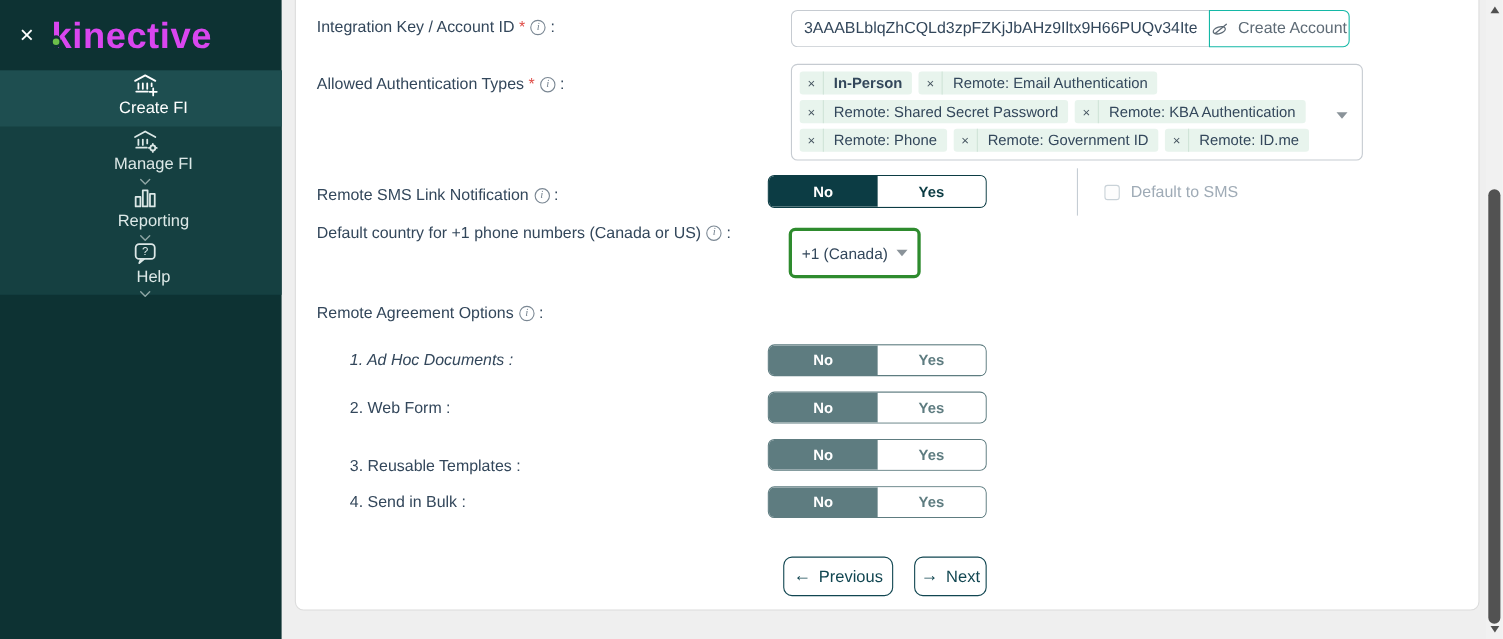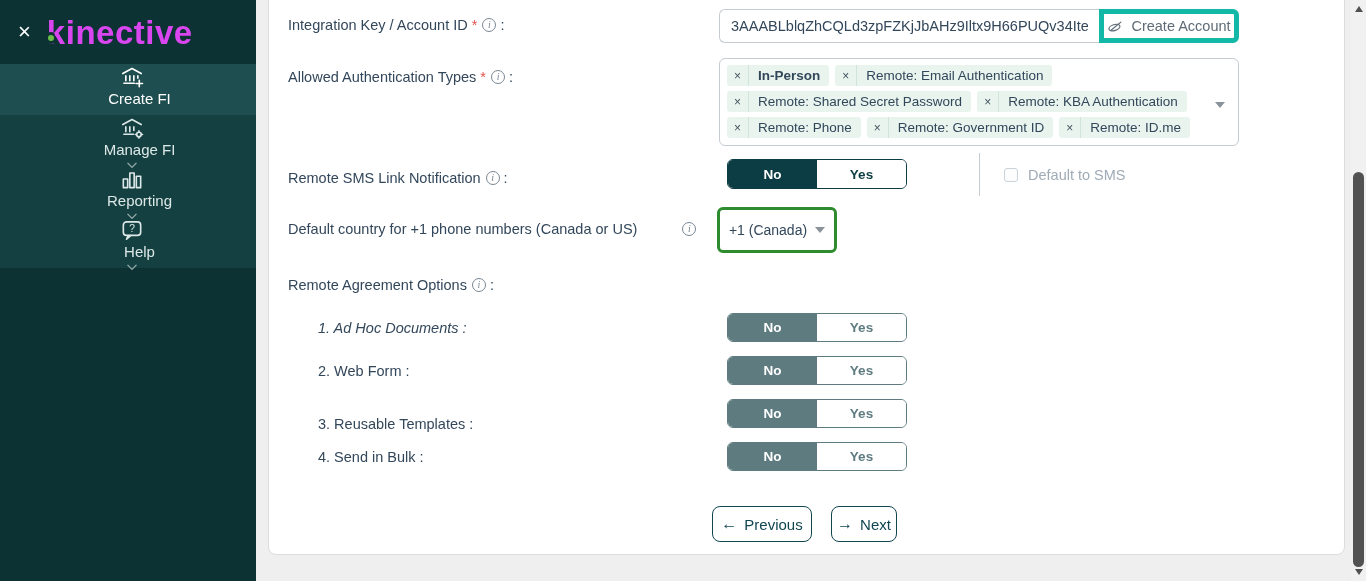--- a/index.html
+++ b/index.html
@@ -24,33 +24,33 @@
   .card { position:absolute; left:268px; top:-10px; width:1077px; height:565px; background:#ffffff; border:1px solid #dcdcdc; border-radius:8px; z-index:1; }
   .f-label { position:absolute; font-size:14.5px; color:#33475b; display:flex; align-items:center; white-space:nowrap; }
   .f-label .req { color:#e0524d; margin-left:4px; }
   .f-label .colon { margin-left:4px; }
   .info { display:inline-flex; align-items:center; justify-content:center; width:14px; height:14px; border:1px solid #7a8793; border-radius:50%; margin-left:5px; color:#7a8793; cursor:pointer; flex:none; }
   .info-i { font-style:italic; font-family:"Liberation Serif", serif; font-size:10px; line-height:1; }
 
   
   .input-group { position:absolute; left:450px; top:18px; display:flex; }
   .key-input { width:380px; height:34px; border:1px solid #c6cbd1; border-right:none; border-radius:6px 0 0 6px; padding:0 11px; font-size:14.5px; color:#33475b; font-family:"Liberation Sans",sans-serif; outline:none; overflow:hidden; white-space:nowrap; }
-  .create-btn { width:140px; height:34px; border:5px solid #14b8a6; border-radius:0 6px 6px 0; background:#ffffff; color:#5e6b76; font-size:14.5px; display:flex; align-items:center; justify-content:center; gap:7px; cursor:pointer; font-family:"Liberation Sans",sans-serif; }
+  .create-btn { width:128px; height:34px; border:1px solid #14b8a6; border-radius:0 6px 6px 0; background:#ffffff; color:#5e6b76; font-size:14.5px; display:flex; align-items:center; justify-content:center; gap:7px; cursor:pointer; font-family:"Liberation Sans",sans-serif; }
 
   
   .multiselect { position:absolute; left:450px; top:67px; width:520px; height:88px; border:1px solid #c6cbd1; border-radius:6px; background:#fff; padding:6px 30px 6px 7px; cursor:pointer; }
   .tag-row { display:flex; gap:6px; margin-bottom:5px; }
   .tag { display:inline-flex; align-items:center; height:21px; background:#e8f4ed; border-radius:3px; font-size:13.5px; color:#33475b; white-space:nowrap; }
   .tag-x { border:none; background:none; padding:0 7px; font-size:12px; color:#44535f; border-right:1px solid #d0e4d8; height:100%; cursor:pointer; font-family:"Liberation Sans",sans-serif; }
   .tag-label { padding:0 9px; }
   .tag-label.bold { font-weight:700; }
   .ms-caret { position:absolute; right:13px; top:43px; width:0; height:0; border-left:5px solid transparent; border-right:5px solid transparent; border-top:6px solid #8a9399; }
 
   
-  .toggle { position:absolute; left:458px; width:180px; display:flex; border-radius:6px; overflow:hidden; cursor:pointer; }
+  .toggle { position:absolute; left:429px; width:199px; display:flex; border-radius:6px; overflow:hidden; cursor:pointer; }
   .toggle .half { flex:1; display:flex; align-items:center; justify-content:center; font-size:13.5px; }
   .toggle.dark { height:30px; border:1px solid #0c3c44; }
   .toggle.dark .t-no { background:#0c3c44; color:#ffffff; font-weight:700; }
   .toggle.dark .t-yes { background:#ffffff; color:#0c3c44; font-weight:600; }
   .toggle.slate { height:29px; border:1px solid #5e7c80; }
   .toggle.slate .t-no { background:#5e7c80; color:#ffffff; font-weight:700; }
   .toggle.slate .t-yes { background:#ffffff; color:#5e7c80; font-weight:600; }
 
   .v-divider { position:absolute; left:710px; top:162px; width:1px; height:43px; background:#c5cdd4; }
   .chk-row { position:absolute; left:735px; top:176px; display:flex; align-items:center; gap:10px; }
@@ -236,21 +236,21 @@
     <div class="toggle dark" style="top:168px;">
       <div class="half t-no">No</div>
       <div class="half t-yes">Yes</div>
     </div>
     <div class="v-divider"></div>
     <div class="chk-row">
       <span class="chk-box"></span>
       <span class="chk-label">Default to SMS</span>
     </div>
 
-    <div class="f-label" style="left:19px; top:230px;gap:40px;">
+    <div class="f-label" style="left:19px; top:213px;">
       <span>Default country for +1 phone numbers (Canada or US)</span>
       <span class="info">
           <span class="info-i">i</span>
         </span>
       <span class="colon">:</span>
     </div>
     <div class="country-select">
       <span class="country-value">+1 (Canada)</span>
       <span class="sel-caret"></span>
     </div>

